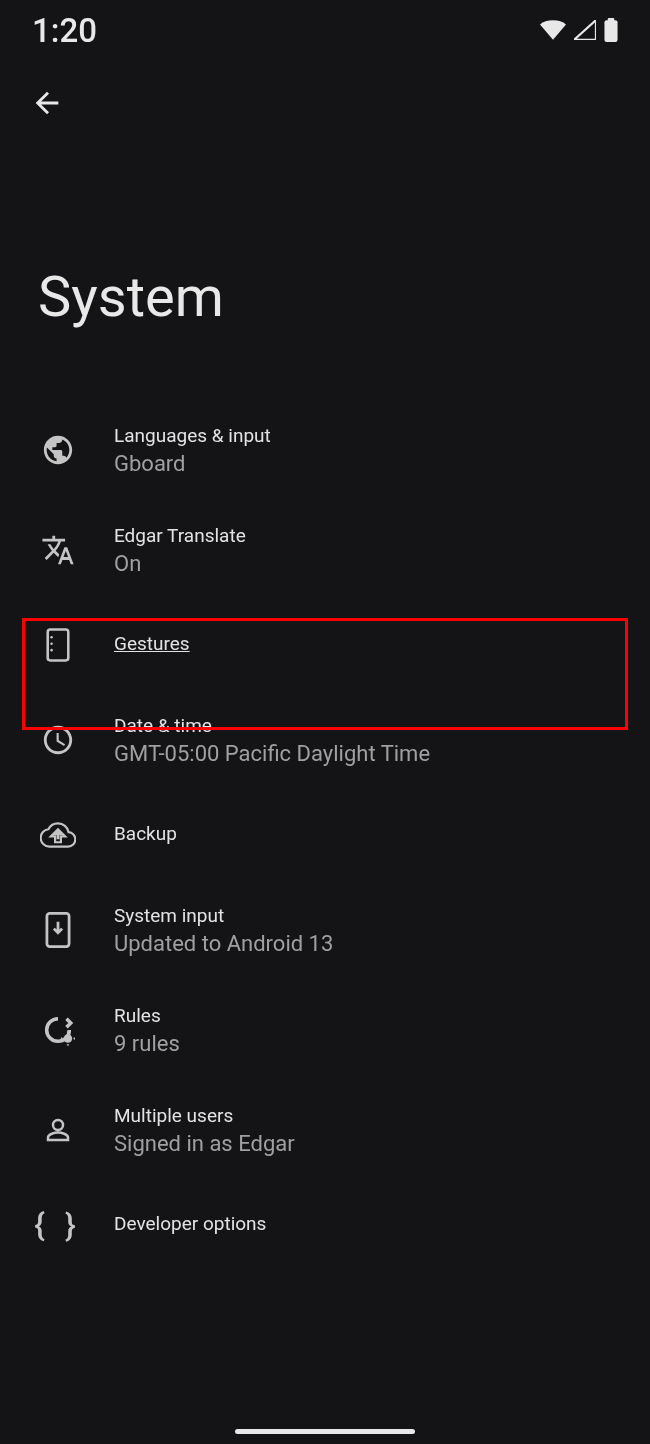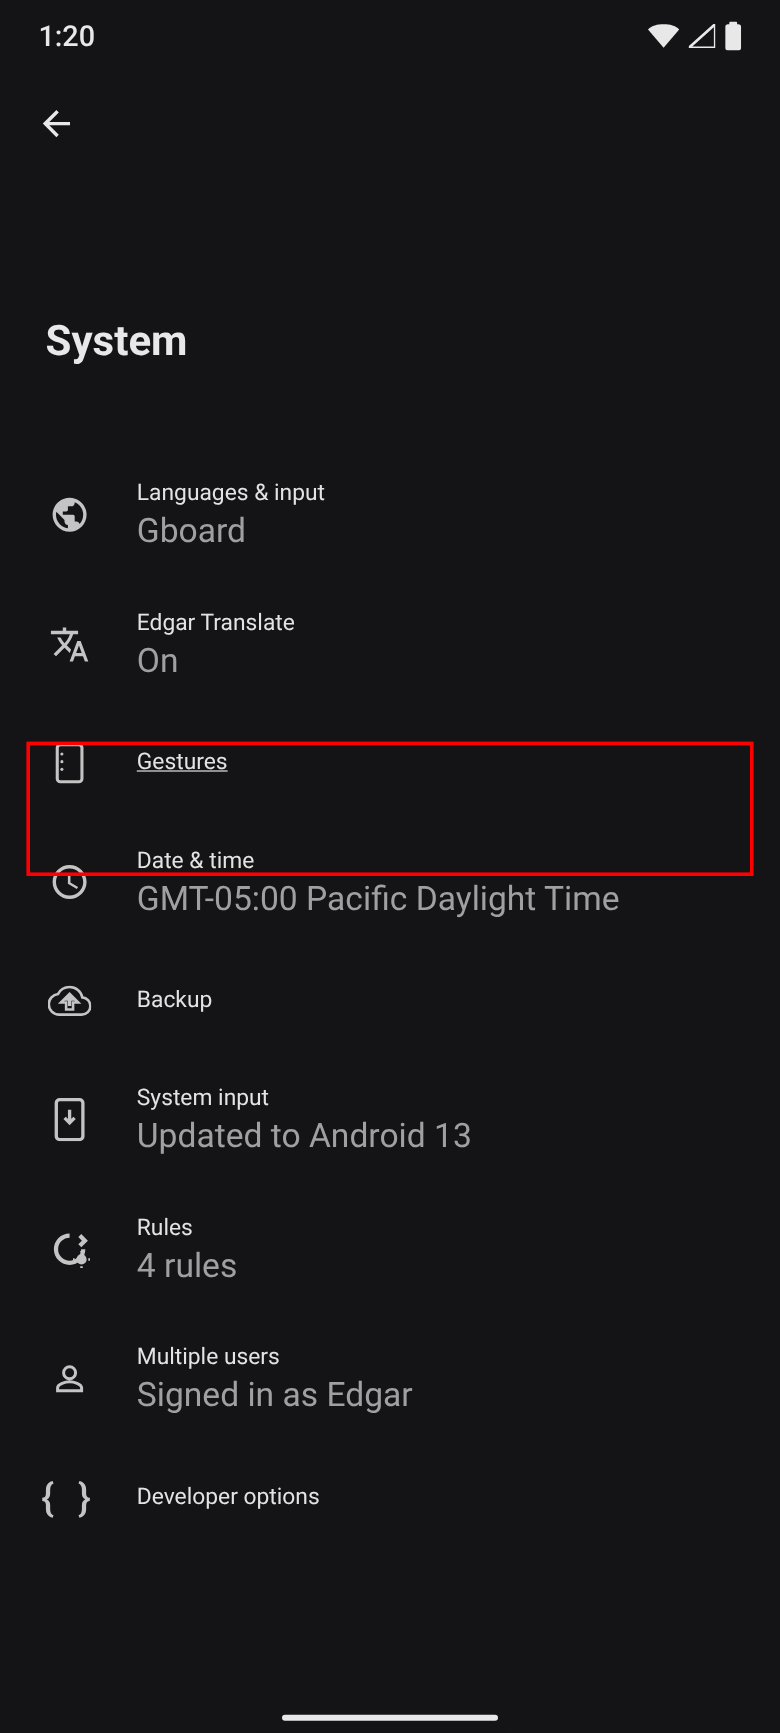--- a/index.html
+++ b/index.html
@@ -18,42 +18,42 @@
     }
     .status-bar {
       height: 60px;
       display: flex;
       justify-content: space-between;
       align-items: center;
       padding: 0 32px;
     }
     .status-time {
       color: #e8e8e8;
-      font-size: 24px;
+      font-size: 33px;
       font-weight: 500;
     }
     .status-icons {
       display: flex;
       gap: 8px;
       align-items: center;
     }
     .status-icons svg {
       fill: #e8e8e8;
     }
     .back-button {
       padding: 26px 30px 20px 30px;
       cursor: pointer;
     }
     .back-button svg {
       fill: #e8e8e8;
     }
     .page-title {
       padding: 120px 38px 70px 38px;
-      font-size: 35px;
-      font-weight: 700;
+      font-size: 56px;
+      font-weight: 400;
       color: #e8e8e8;
     }
     .settings-list {
       padding: 0;
     }
     .settings-item {
       display: flex;
       align-items: center;
       padding: 24px 38px;
       min-height: 90px;
@@ -94,21 +94,21 @@
     .item-text {
       flex: 1;
     }
     .item-title {
       font-size: 19px;
       font-weight: 400;
       color: #e3e3e3;
       margin-bottom: 4px;
     }
     .item-subtitle {
-      font-size: 28px;
+      font-size: 22px;
       font-weight: 400;
       color: #a0a0a0;
     }
     .nav-bar {
       position: absolute;
       bottom: 10px;
       left: 50%;
       transform: translateX(-50%);
       width: 180px;
       height: 5px;
@@ -225,21 +225,21 @@
     <div class="item-icon">
       <svg width="34" height="34" viewBox="0 0 24 24">
           <path d="M12 4a8 8 0 1 0 8 8" fill="none" stroke="#c4c4c4" stroke-width="2.5"></path>
           <path d="M18 4 l3 3 l-3 3" fill="none" stroke="#c4c4c4" stroke-width="2.5"></path>
           <circle cx="19" cy="18" r="3" fill="#c4c4c4"></circle>
           <path d="M19 14 l0-1 M19 23 l0-1 M15 18 l-1 0 M24 18 l-1 0" stroke="#c4c4c4" stroke-width="1.5"></path>
         </svg>
     </div>
     <div class="item-text">
       <div class="item-title">Rules</div>
-      <div class="item-subtitle">4 rules</div>
+      <div class="item-subtitle">9 rules</div>
     </div>
   </div>
 
   <div class="settings-item">
     <div class="item-icon">
       <svg width="30" height="30" viewBox="0 0 24 24">
           <path d="M12 12c2.21 0 4-1.79 4-4s-1.79-4-4-4-4 1.79-4 4 1.79 4 4 4zm0 2c-2.67 0-8 1.34-8 4v2h16v-2c0-2.66-5.33-4-8-4z" fill="none" stroke="#c4c4c4" stroke-width="2"></path>
         </svg>
     </div>
     <div class="item-text">

